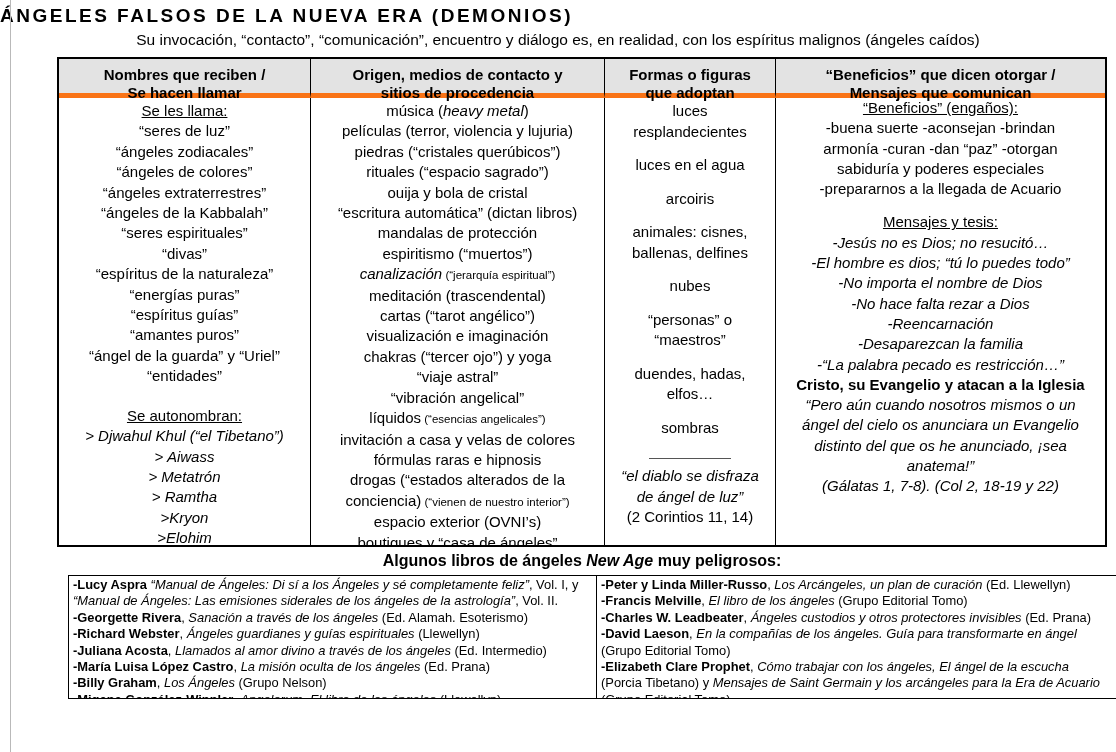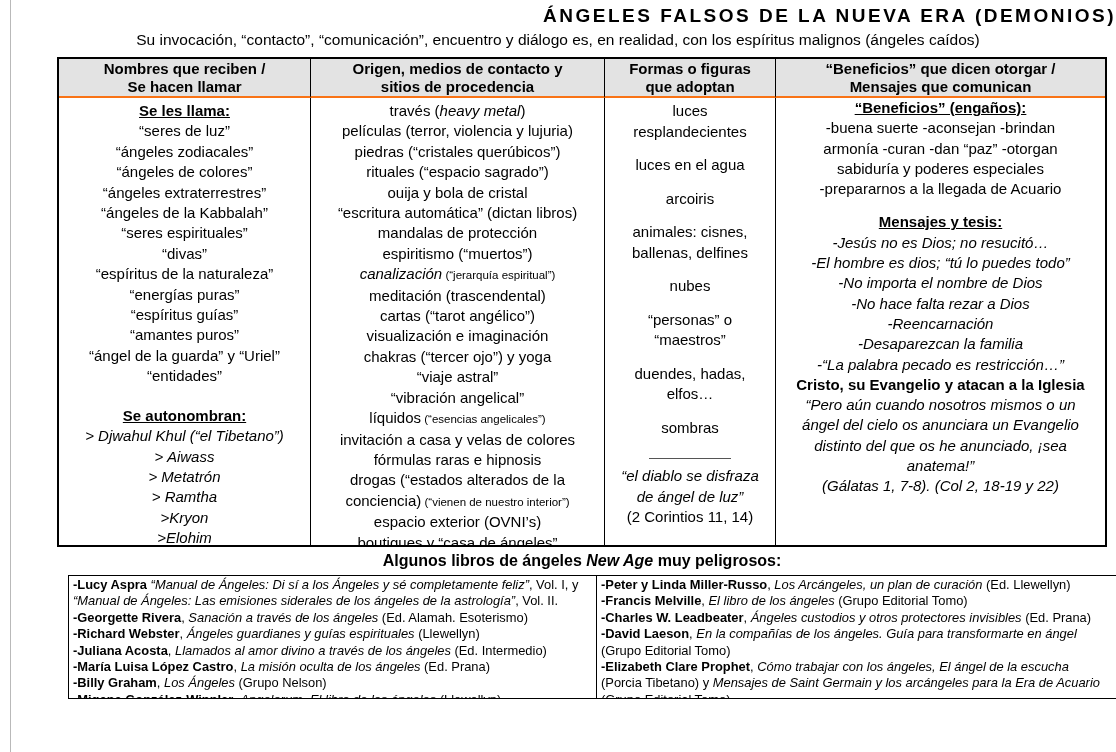--- a/index.html
+++ b/index.html
@@ -5,50 +5,50 @@
   * { box-sizing: border-box; }
   html,body { margin:0; padding:0; }
   body {
     width:1116px; height:752px; position:relative; overflow:hidden;
     background:#ffffff; color:#000;
     font-family:"Liberation Sans", sans-serif;
   }
   .page-edge { position:absolute; left:10px; top:0; height:752px; width:1px; background:#b9b9b9; }
 
   .title {
-    margin-top:5px; text-align:right; font-weight:bold;
+    margin-top:5px; text-align:left; font-weight:bold;
     font-size:19px; letter-spacing:2.5px;
   }
   .subtitle { margin-top:4px; text-align:center; font-size:15.5px; }
 
   .main-table {
     position:absolute; left:57px; top:57px; width:1050px; height:490px;
     border:2px solid #000; display:grid;
     grid-template-columns:251px 294px 171px 330px;
     grid-template-rows:39px 447px;
     background:#fff;
   }
   .th {
-    background:#e3e3e3; border-bottom:2px solid #f97316;
-    text-align:center; padding-top:1px;
+    background:#e3e3e3; border-bottom:5px solid #f97316;
+    text-align:center; padding-top:7px;
   }
   .th .line { font-weight:bold; font-size:15px; line-height:18px; white-space:nowrap; }
   .td { text-align:center; padding-top:3px; overflow:hidden; }
   .th + .th, .td + .td { border-left:1.5px solid #000; }
   .td .line { font-size:15px; white-space:nowrap; }
   .td.c1 .line { line-height:20.4px; }
   .td.c2 .line { line-height:20.4px; }
   .td.c3 .line { line-height:20.5px; }
   .td.c4 .line { line-height:20.3px; }
   .td.c4 { padding-top:0; }
 
   .line .b  { font-weight:bold; }
   .line .i  { font-style:italic; }
   .line .bi { font-weight:bold; font-style:italic; }
-  .line .bu { font-weight:bold; text-decoration:underline; }
+  .line .bu { font-weight:normal; text-decoration:underline; }
   .line .sm { font-size:11.5px; }
   .gap  { margin-top:13px; }
   .gap2 { margin-top:19px; }
   .rule { width:82px; height:0; border-bottom:1.5px solid #555; margin:20px auto 7px; }
 
   .books-heading {
     position:absolute; left:57px; top:552px; width:1050px;
     text-align:center; font-size:16px;
   }
   .books-heading .line .b  { font-weight:bold; }
@@ -108,21 +108,21 @@
       <div class="line"><span>“entidades”</span></div>
       <div class="line gap2"><span class="bu">Se autonombran:</span></div>
       <div class="line"><span class="i">&gt; Djwahul Khul (“el Tibetano”)</span></div>
       <div class="line"><span class="i">&gt; Aiwass</span></div>
       <div class="line"><span class="i">&gt; Metatrón</span></div>
       <div class="line"><span class="i">&gt; Ramtha</span></div>
       <div class="line"><span class="i">&gt;Kryon</span></div>
       <div class="line"><span class="i">&gt;Elohim</span></div>
     </div>
   <div class="td c2">
-      <div class="line"><span>través (</span><span class="i">heavy metal</span><span>)</span></div>
+      <div class="line"><span>música (</span><span class="i">heavy metal</span><span>)</span></div>
       <div class="line"><span>películas (terror, violencia y lujuria)</span></div>
       <div class="line"><span>piedras (“cristales querúbicos”)</span></div>
       <div class="line"><span>rituales (“espacio sagrado”)</span></div>
       <div class="line"><span>ouija y bola de cristal</span></div>
       <div class="line"><span>“escritura automática” (dictan libros)</span></div>
       <div class="line"><span>mandalas de protección</span></div>
       <div class="line"><span>espiritismo (“muertos”)</span></div>
       <div class="line"><span class="i">canalización</span><span class="sm"> (“jerarquía espiritual”)</span></div>
       <div class="line"><span>meditación (trascendental)</span></div>
       <div class="line"><span>cartas (“tarot angélico”)</span></div>

